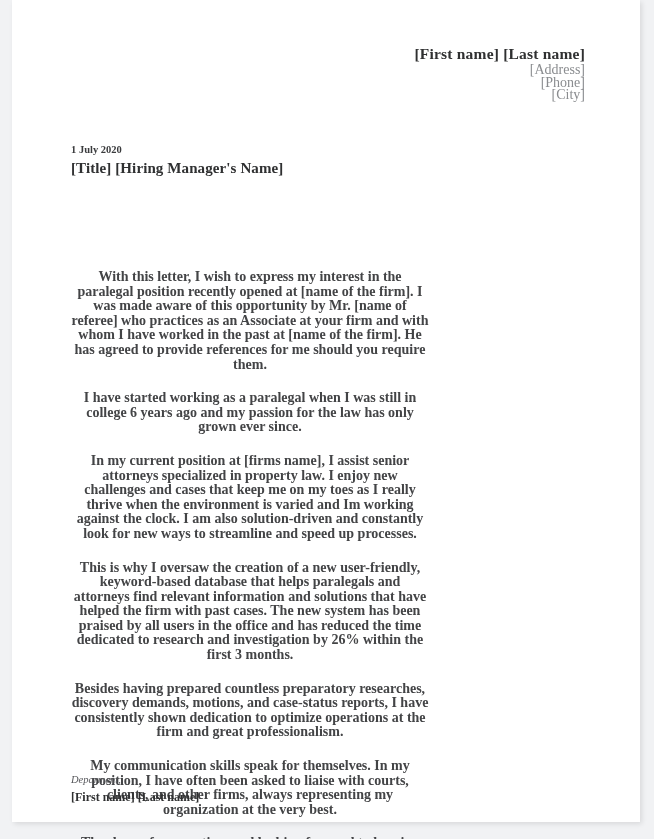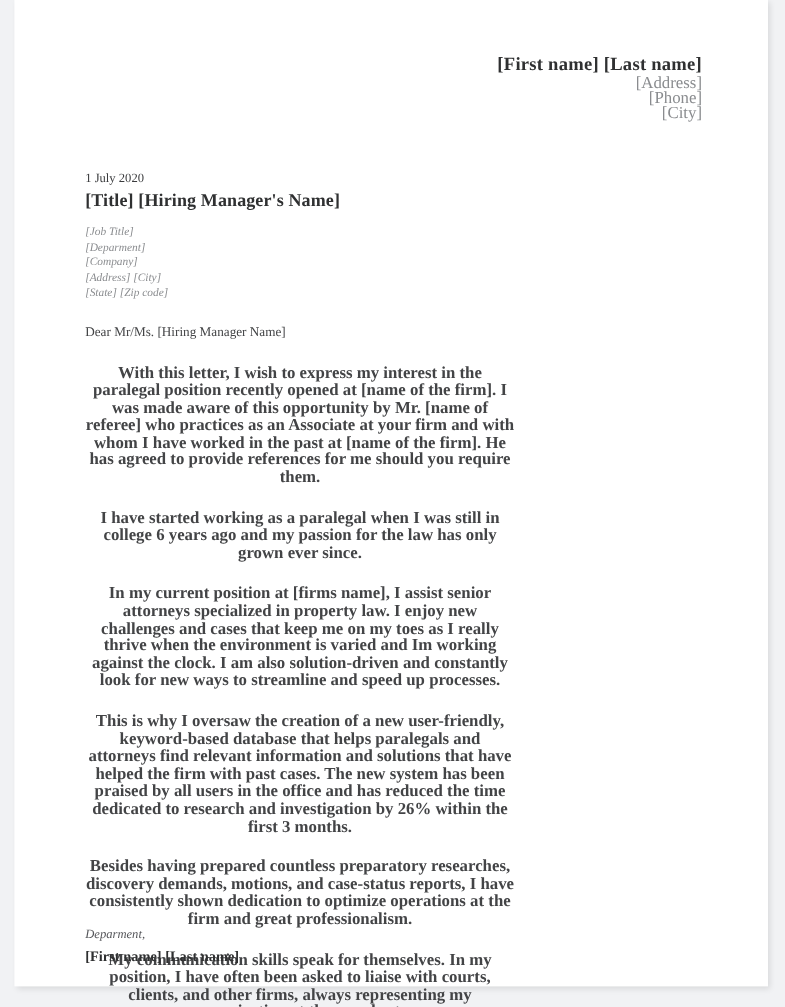--- a/index.html
+++ b/index.html
@@ -58,21 +58,21 @@
     line-height: 12.5px;
     white-space: nowrap;
   }
 
   
   .date {
     position: absolute;
     left: 59px;
     top: 144px;
     font-size: 10.5px;
-    font-weight: normal;
+    font-weight: bold;
     color: #3a3b3d;
   }
   .recipient-title {
     position: absolute;
     left: 59px;
     top: 160px;
     font-size: 15px;
     font-weight: bold;
     color: #2f3031;
     letter-spacing: 0.1px;
@@ -146,30 +146,22 @@
       <div class="sender">
         <div class="sender-name">[First name]  [Last name]</div>
         <div class="sender-line">[Address]</div>
         <div class="sender-line">[Phone]</div>
         <div class="sender-line">[City]</div>
       </div>
 
       <div class="date">1 July 2020</div>
 
       <div class="recipient-title">[Title] [Hiring Manager's Name]</div>
-      <div class="recipient-block">
-        <div class="recipient-line">[Job Title]</div>
-        <div class="recipient-line">[Deparment]</div>
-        <div class="recipient-line">[Company]</div>
-        <div class="recipient-line">[Address] [City]</div>
-        <div class="recipient-line">[State] [Zip code]</div>
-      </div>
 
       <div class="body-block">
-        <p class="salutation">Dear Mr/Ms. [Hiring Manager Name]</p>
         <p class="para">With this letter, I wish to express my interest in the paralegal position recently opened at [name of the firm]. I was made aware of this opportunity by Mr. [name of referee] who practices as an Associate at your firm and with whom I have worked in the past at [name of the firm]. He has agreed to provide references for me should you require them.</p>
         <p class="para">I have started working as a paralegal when I was still in college 6 years ago and my passion for the law has only grown ever since.</p>
         <p class="para">In my current position at [firms name], I assist senior attorneys specialized in property law. I enjoy new challenges and cases that keep me on my toes as I really thrive when the environment is varied and Im working against the clock. I am also solution-driven and constantly look for new ways to streamline and speed up processes.</p>
         <p class="para">This is why I oversaw the creation of a new user-friendly, keyword-based database that helps paralegals and attorneys find relevant information and solutions that have helped the firm with past cases. The new system has been praised by all users in the office and has reduced the time dedicated to research and investigation by 26% within the first 3 months.</p>
         <p class="para">Besides having prepared countless preparatory researches, discovery demands, motions, and case-status reports, I have consistently shown dedication to optimize operations at the firm and great professionalism.</p>
         <p class="para">My communication skills speak for themselves. In my position, I have often been asked to liaise with courts, clients, and other firms, always representing my organization at the very best.</p>
         <p class="para">Thank you for your time and looking forward to hearing from you.</p>
       </div>
 
       <div class="closing">

